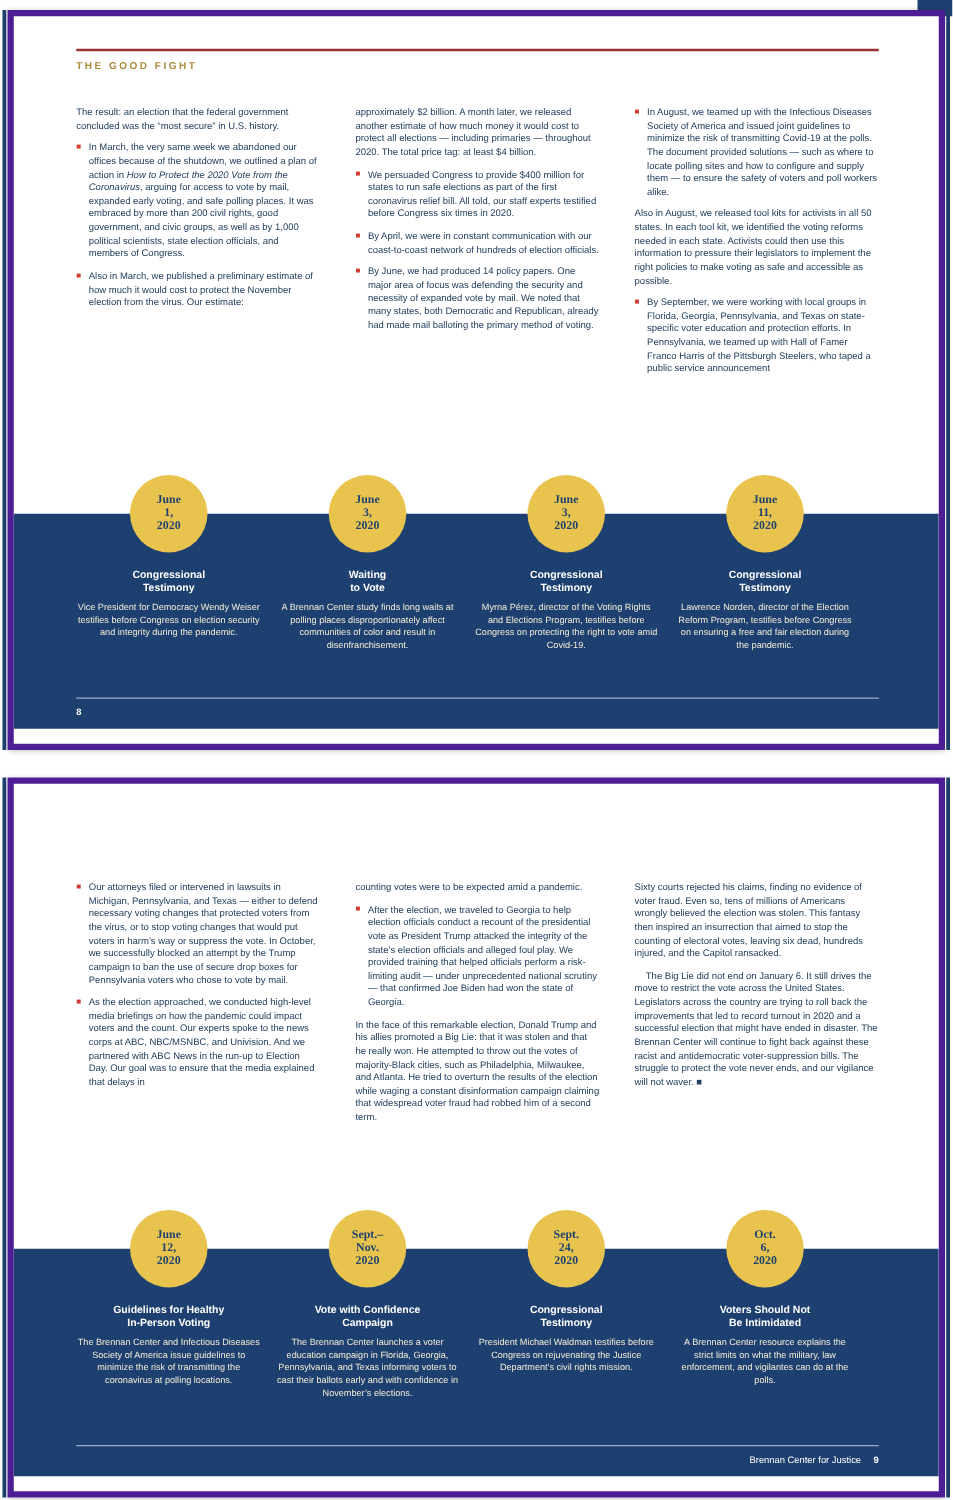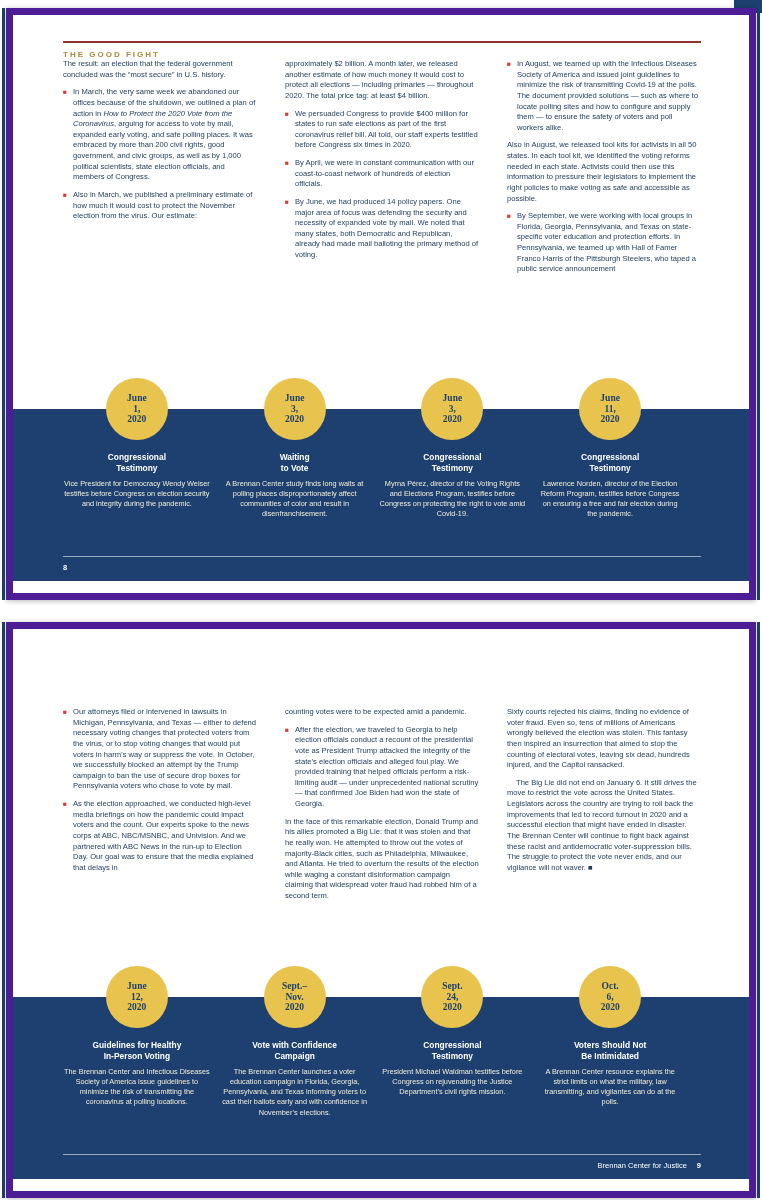--- a/index.html
+++ b/index.html
@@ -18,40 +18,40 @@
   .edge-left-2  { left: 2px;  top: 622px; height: 576px; }
   .edge-right-1 { left: 757px; top: 8px;   height: 592px; }
   .edge-right-2 { left: 757px; top: 622px; height: 576px; }
   .corner-frag { position: absolute; left: 734px; top: 0; width: 28px; height: 13px; background: #1d4070; }
 
   .page {
     position: relative;
     width: 750px;
     margin-left: 6px;
     background: #ffffff;
-    border: 7px solid #4c1d95;
+    border: 5px solid #4c1d95;
     box-shadow: 0 1px 5px rgba(0,0,0,0.28);
     overflow: hidden;
   }
   .page-1 { margin-top: 8px; height: 592px; }
   .page-2 { margin-top: 22px; height: 576px; }
 
   .content { padding: 0 48px 0 50px; }
 
   .rule-red { margin-top: 26px; height: 2px; background: #93322e; }
   .kicker {
     margin-top: 7px;
     color: #ab8a3c;
     font-size: 8px;
     font-weight: bold;
     letter-spacing: 2px;
   }
 
   .columns { display: flex; gap: 28px; }
-  .page-1 .columns { }
+  .page-1 .columns { margin-top: 28px; }
   .page-2 .columns { padding-top: 78px; }
   .col { flex: 1 1 0; min-width: 0; }
 
   .block {
     font-size: 7.6px;
     line-height: 1.4;
     color: #24405f;
     margin: 0 0 7px 0;
   }
   .block.indent { text-indent: 9px; }
@@ -255,20 +255,20 @@
         <div class="tdesc">President Michael Waldman testifies before Congress on rejuvenating the Justice Department’s civil rights mission.</div>
       </div>
       <div class="titem">
         <div class="circle">
             <span class="circle-date">Oct.
 6,
 2020</span>
           </div>
         <div class="ttitle">Voters Should Not
 Be Intimidated</div>
-        <div class="tdesc">A Brennan Center resource explains the strict limits on what the military, law transmitting, and vigilantes can do at the polls.</div>
+        <div class="tdesc">A Brennan Center resource explains the strict limits on what the military, law enforcement, and vigilantes can do at the polls.</div>
       </div>
     </div>
     <div class="band-footer right">
       <span class="flabel">Brennan Center for Justice</span><span class="pnum">9</span>
     </div>
   </div>
 </div>
 
 </body></html>

